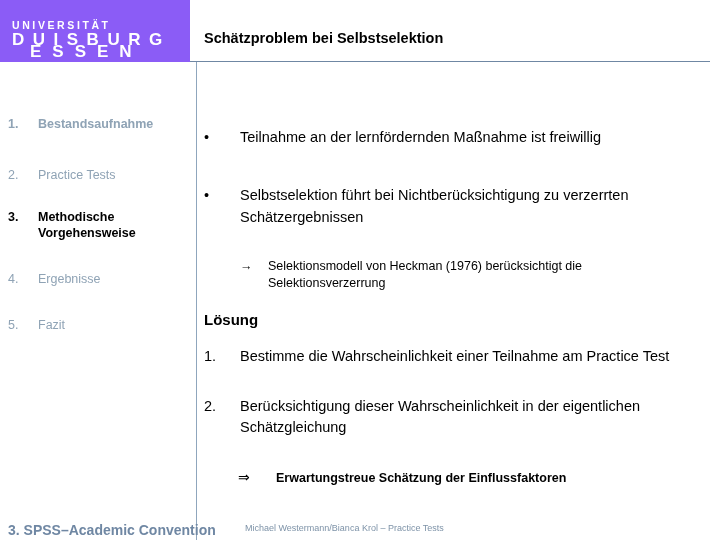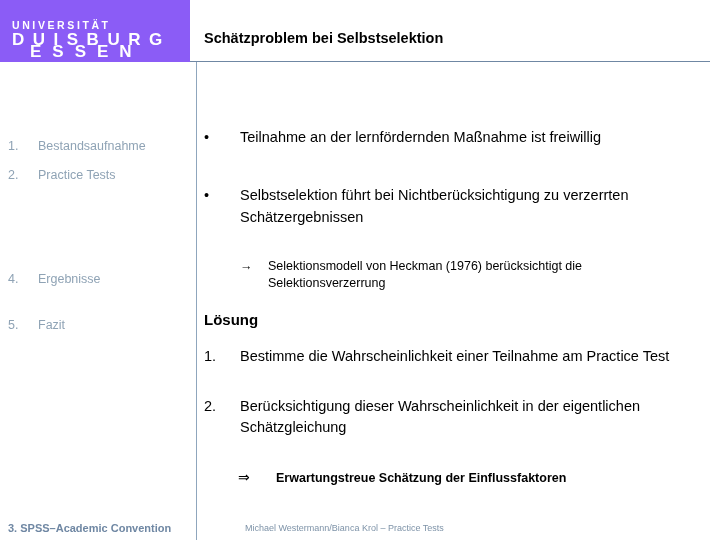--- a/index.html
+++ b/index.html
@@ -104,21 +104,21 @@
   }
   .nav-num {
     display: inline-block;
     width: 30px;
   }
   .nav-label {
     display: inline-block;
     vertical-align: top;
     width: 140px;
   }
-  #nav-0 { top: 76px; }
+  #nav-0 { top: 54px; font-weight: bold; }
   #nav-1 { top: 105px; }
   #nav-2 { top: 147px; }
   #nav-3 { top: 209px; }
   #nav-4 { top: 255px; }
 
   
   .bullet-row {
     position: absolute;
     left: 204px;
     width: 500px;
@@ -207,21 +207,21 @@
   #conclusion .concl-text {
     display: block;
     margin-left: 38px;
   }
 
   
   #footer-left {
     position: absolute;
     left: 8px;
     top: 522px;
-    font-size: 11px;
+    font-size: 14px;
     font-weight: bold;
     color: #6f87a3;
     white-space: nowrap;
   }
   #footer-center {
     position: absolute;
     left: 245px;
     top: 523px;
     font-size: 9px;
     color: #7e93a8;
@@ -244,20 +244,23 @@
 <div id="sidebar">
 
   <div class="nav-item" id="nav-0">
     <span class="nav-num">1.</span><span class="nav-label">Bestandsaufnahme</span>
   </div>
 
   <div class="nav-item" id="nav-1">
     <span class="nav-num">2.</span><span class="nav-label">Practice Tests</span>
   </div>
 
+  <div class="nav-item active" id="nav-2">
+    <span class="nav-num">3.</span><span class="nav-label">Methodische Vorgehensweise</span>
+  </div>
 
   <div class="nav-item" id="nav-3">
     <span class="nav-num">4.</span><span class="nav-label">Ergebnisse</span>
   </div>
 
   <div class="nav-item" id="nav-4">
     <span class="nav-num">5.</span><span class="nav-label">Fazit</span>
   </div>
 
 </div>

